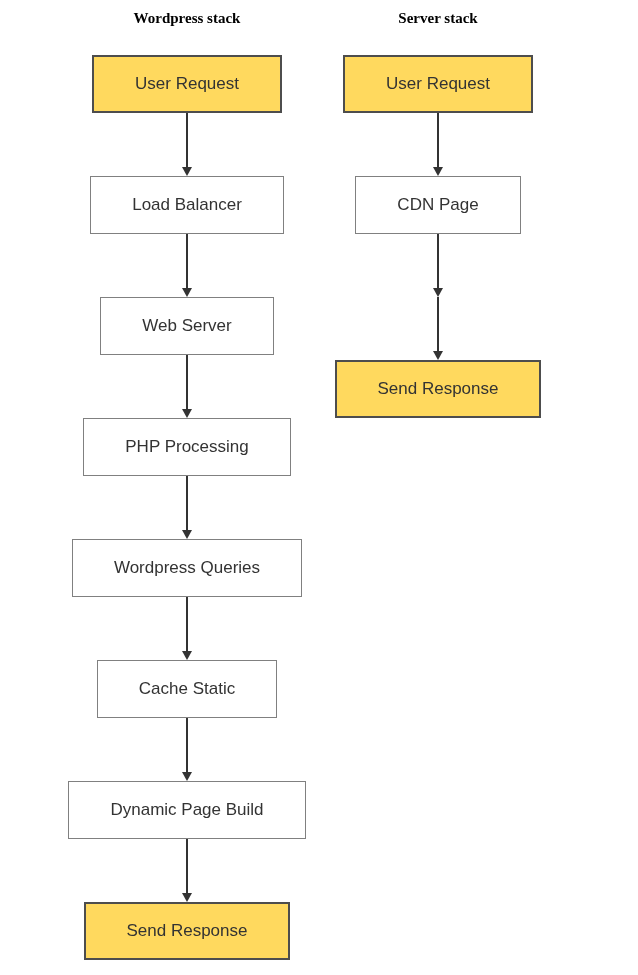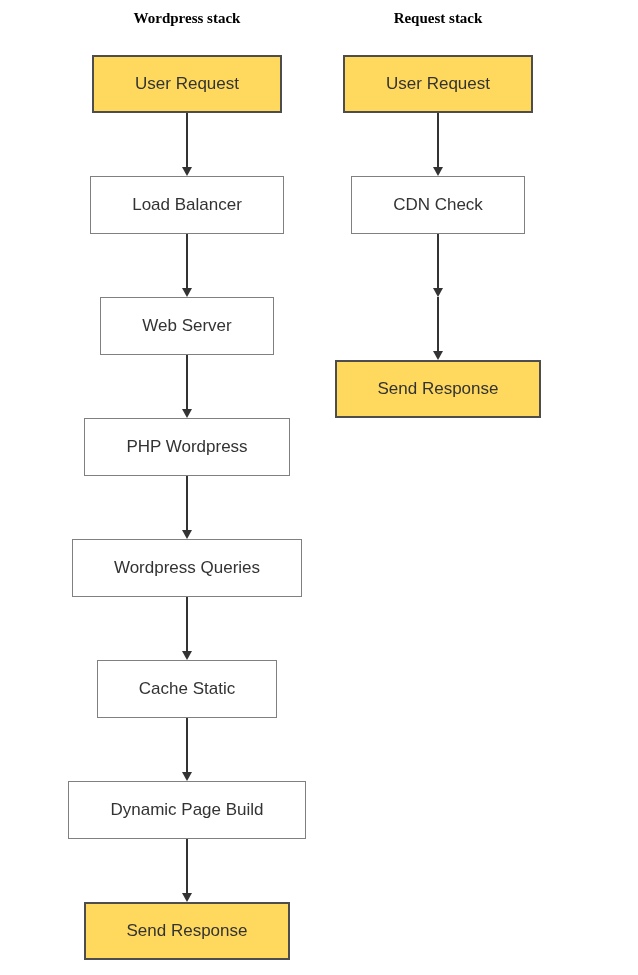--- a/index.html
+++ b/index.html
@@ -111,21 +111,21 @@
 
     <div class="node" data-type="default">
       <span class="node-label">Web Server</span>
     </div>
     <div class="arrow">
       <div class="arrow-line"></div>
       <div class="arrow-head"></div>
     </div>
 
     <div class="node" data-type="default">
-      <span class="node-label">PHP Wordpress</span>
+      <span class="node-label">PHP Processing</span>
     </div>
     <div class="arrow">
       <div class="arrow-line"></div>
       <div class="arrow-head"></div>
     </div>
 
     <div class="node" data-type="default">
       <span class="node-label">Wordpress Queries</span>
     </div>
     <div class="arrow">
@@ -148,32 +148,32 @@
       <div class="arrow-line"></div>
       <div class="arrow-head"></div>
     </div>
 
     <div class="node" data-type="highlight">
       <span class="node-label">Send Response</span>
     </div>
   </div>
 
   <div class="flow-column right">
-    <div class="column-title">Request stack</div>
+    <div class="column-title">Server stack</div>
 
     <div class="node" data-type="highlight">
       <span class="node-label">User Request</span>
     </div>
     <div class="arrow">
       <div class="arrow-line"></div>
       <div class="arrow-head"></div>
     </div>
 
     <div class="node" data-type="default">
-      <span class="node-label">CDN Check</span>
+      <span class="node-label">CDN Page</span>
     </div>
     <div class="arrow">
       <div class="arrow-line"></div>
       <div class="arrow-head"></div>
     </div>
 
     <div class="arrow">
       <div class="arrow-line"></div>
       <div class="arrow-head"></div>
     </div>

